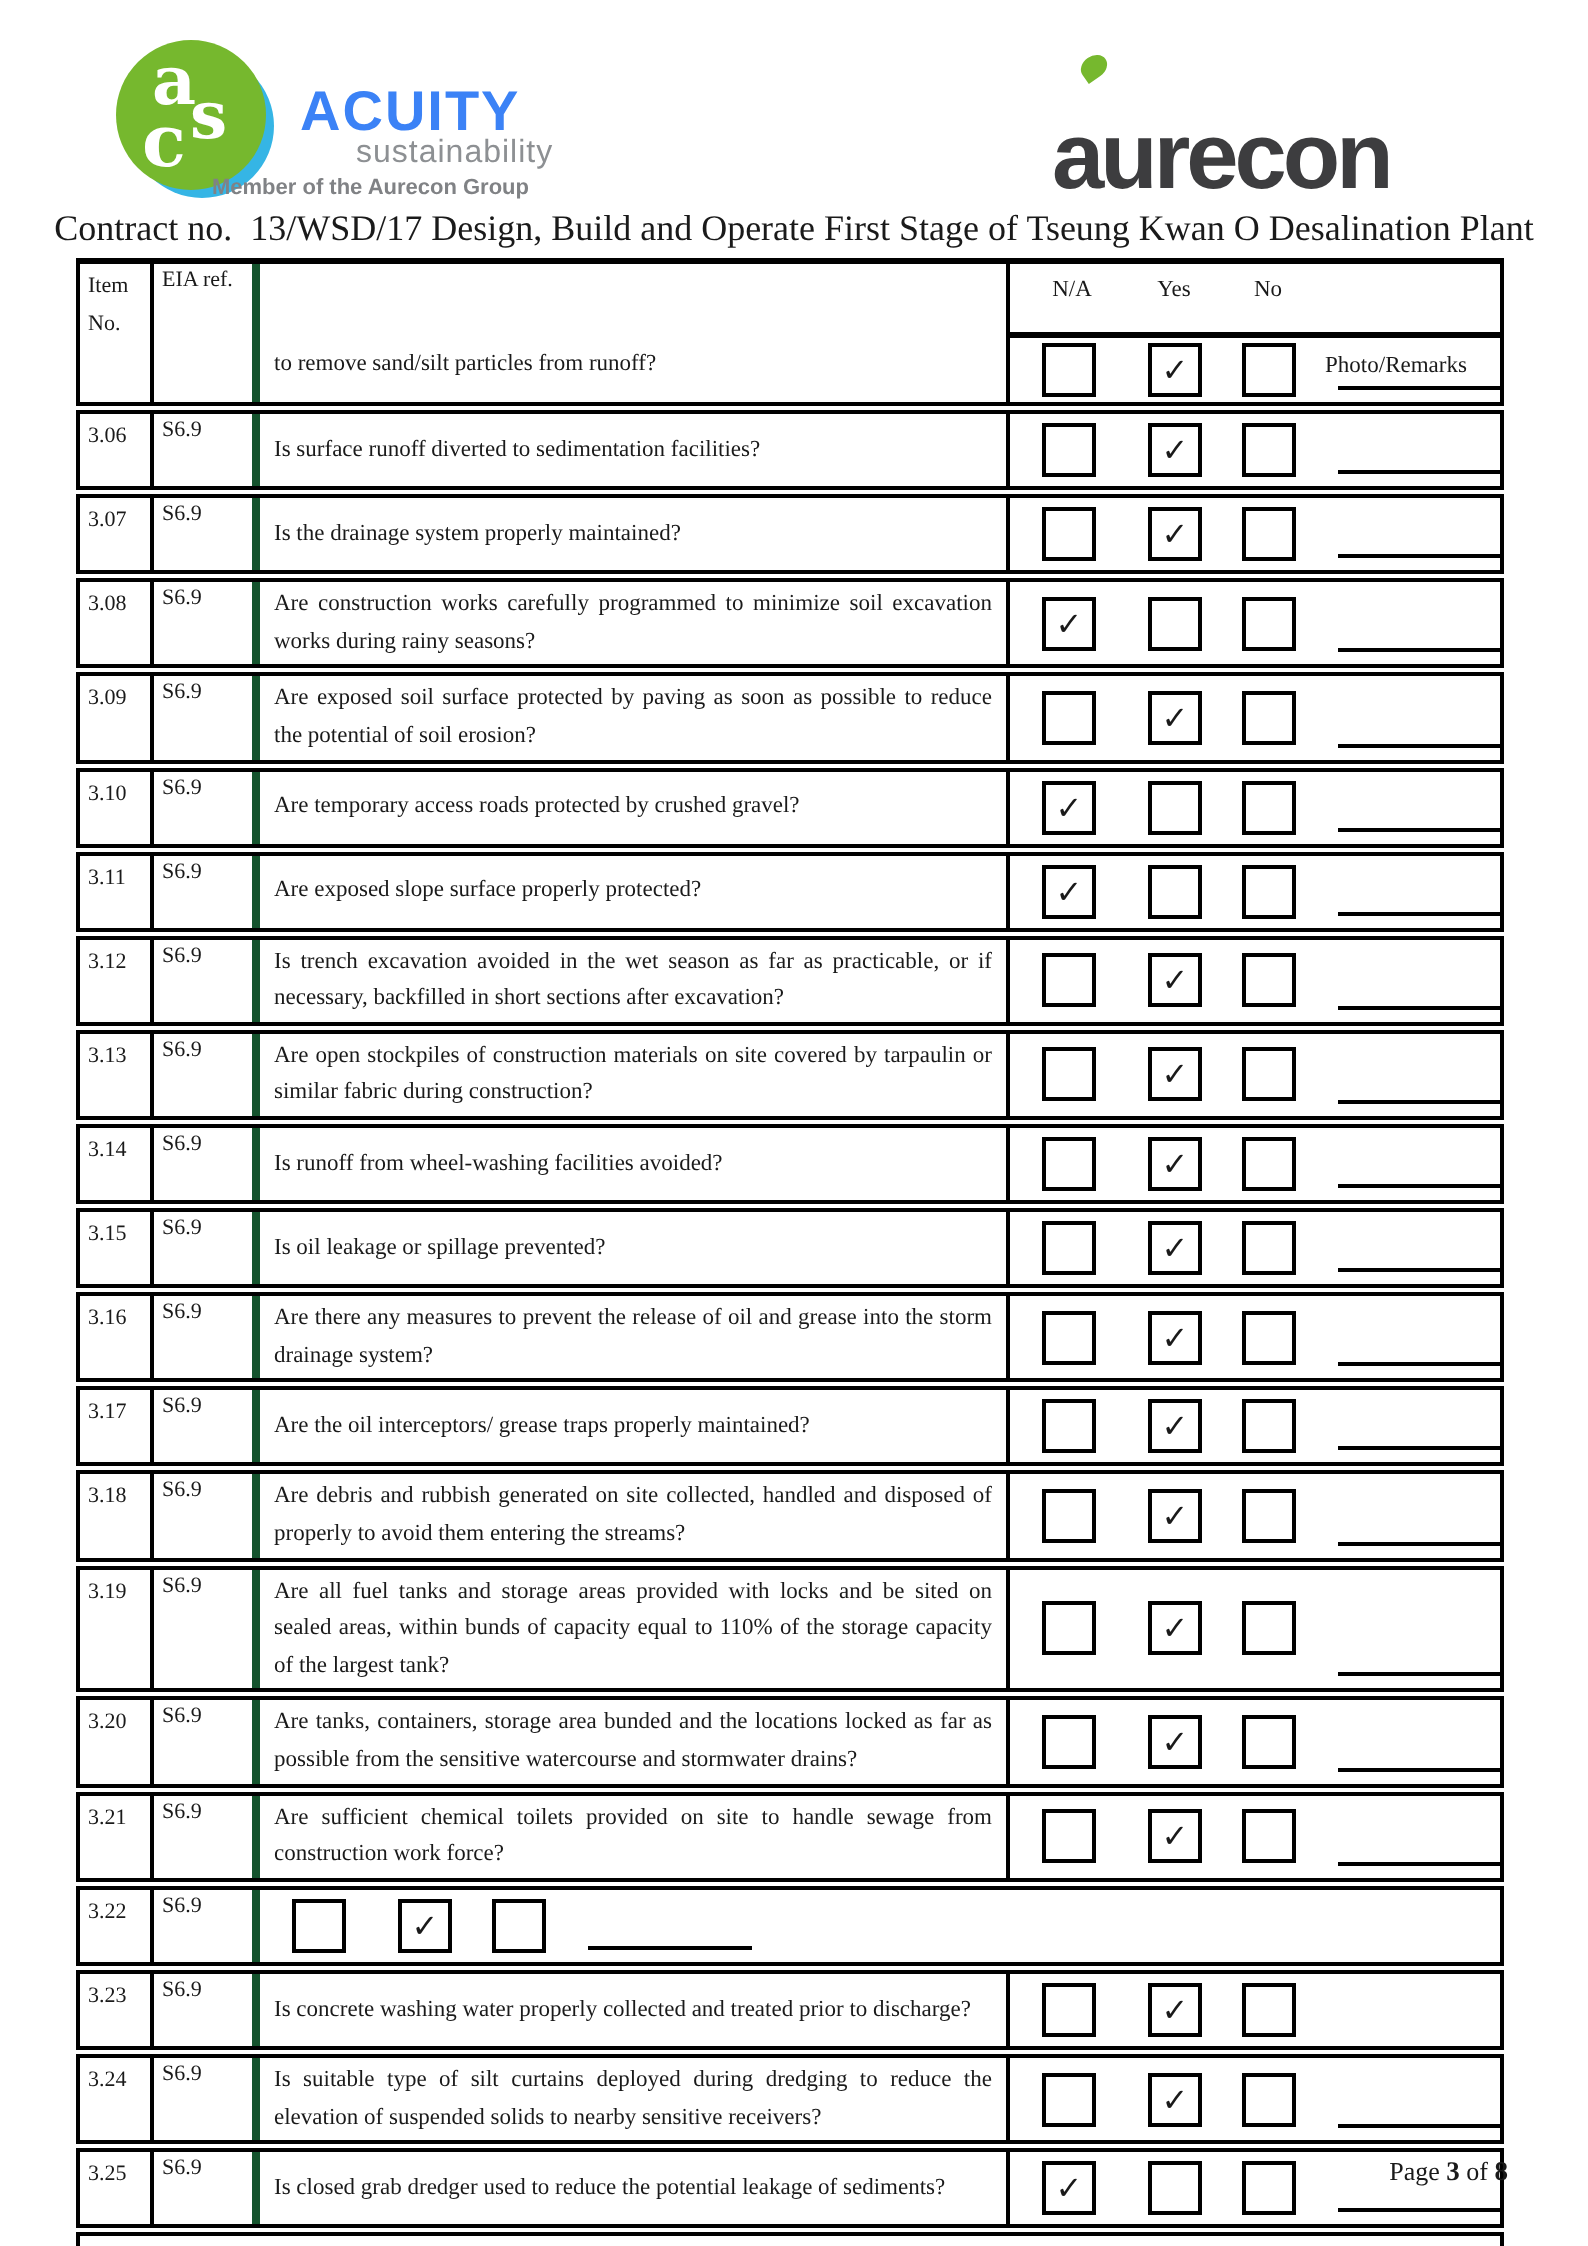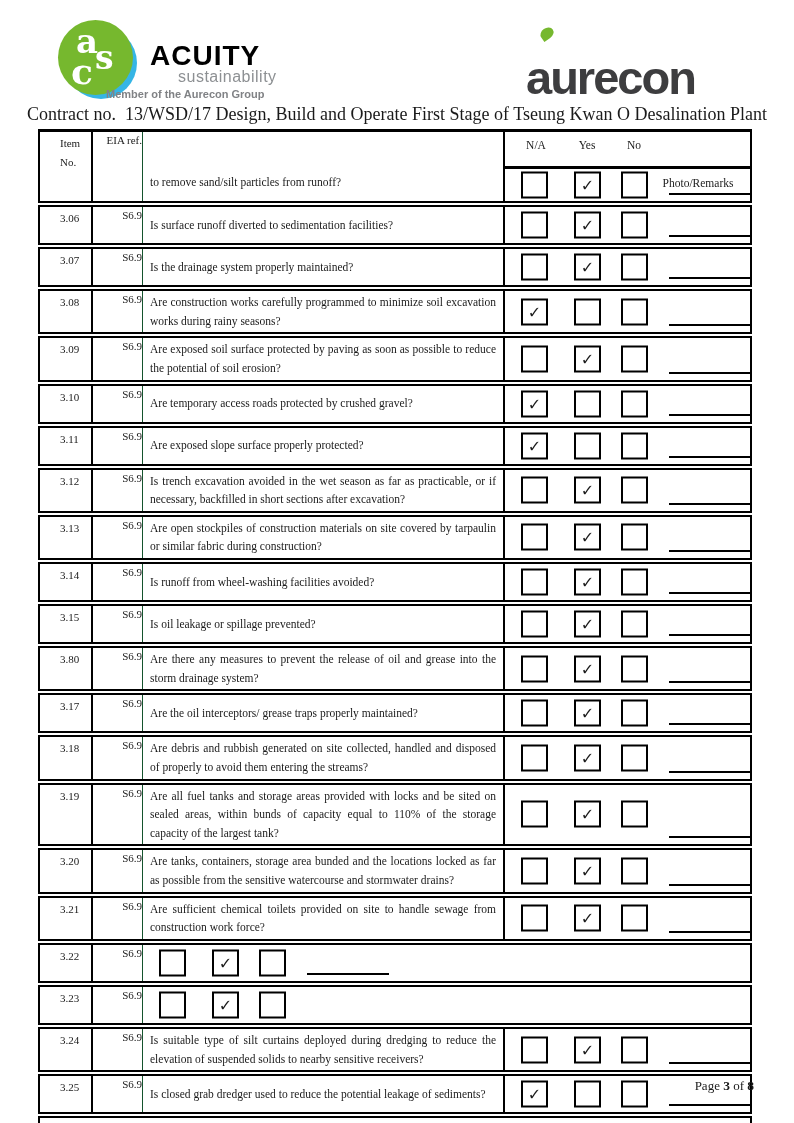--- a/index.html
+++ b/index.html
@@ -9,40 +9,40 @@
   
   .acuity-logo{position:absolute;left:56px;top:18px;width:320px;height:90px;}
   .acuity-circle{position:absolute;left:2px;top:2px;width:78px;height:78px;}
   .circle-blue{position:absolute;left:7px;top:7px;width:72px;height:72px;border-radius:50%;background:#35b5e5;}
   .circle-green{position:absolute;left:0;top:0;width:75px;height:75px;border-radius:50%;background:#76b82e;}
   .monogram{position:absolute;color:#ffffff;font-family:"DejaVu Serif",serif;font-weight:bold;line-height:1;}
   .mono-a{left:18px;top:4px;font-size:34px;}
   .mono-s{left:37px;top:21px;font-size:33px;}
   .mono-c{left:13px;top:33px;font-size:36px;}
   .acuity-word{position:absolute;left:94px;top:22px;font-family:"Liberation Sans",sans-serif;
-               font-weight:bold;font-size:28px;letter-spacing:1px;color:#000000;}
+               font-weight:bold;font-size:28px;letter-spacing:1px;color:#3b82f6;}
   .acuity-tag{position:absolute;left:122px;top:50px;font-family:"Liberation Sans",sans-serif;
               font-size:16px;letter-spacing:.5px;color:#8d9093;}
   .acuity-member{position:absolute;left:50px;top:70px;font-family:"Liberation Sans",sans-serif;
                  font-weight:bold;font-size:11px;color:#808285;}
   .aurecon-logo{position:absolute;left:524px;top:26px;width:230px;height:70px;}
   .aurecon-word{position:absolute;left:2px;top:24px;font-family:"Liberation Sans",sans-serif;
                 font-weight:bold;font-size:47px;letter-spacing:-2px;color:#3d3d3f;}
   .aurecon-leaf{position:absolute;left:16px;top:2px;width:14px;height:11px;background:#76b82e;
                 border-radius:50% 50% 50% 0;transform:rotate(-35deg);}
 
   
   .doc-title{position:absolute;left:0;top:104px;width:100%;text-align:center;
              font-weight:normal;font-size:18px;white-space:pre-wrap;}
 
   
   .checklist{position:absolute;left:38px;top:129px;width:714px;font-size:11.5px;}
   .hdr-block{display:flex;border:2px solid #000;border-top-width:3px;}
-  .c-item{width:29px;border-right:2px solid #000;padding:2px 2px 0 20px;font-size:11px;line-height:1.7;}
-  .c-eia{width:45px;border-right:1px solid #14532d;padding:2px 0 0 4px;font-size:11px;text-align:right;}
+  .c-item{width:29px;border-right:2px solid #000;padding:2px 2px 0 4px;font-size:11px;line-height:1.7;}
+  .c-eia{width:45px;border-right:4px solid #14532d;padding:2px 0 0 4px;font-size:11px;}
   .c-q{flex:1;border-right:2px solid #000;padding:2px 7px;display:flex;text-align:justify;line-height:1.62;}
   .q-text{margin:auto 0;width:100%;}
   .hdr-q{align-items:flex-end;}
   .hdr-q .q-text{margin:16px 0 7px 0;}
   .c-checks{width:245px;display:flex;flex-direction:column;justify-content:flex-end;}
   .labels{position:relative;height:34px;border-bottom:3px solid #000;}
   .lab{position:absolute;top:7px;transform:translateX(-50%);font-size:11.5px;}
   .lab-na{left:31px;} .lab-yes{left:82px;} .lab-no{left:129px;} .lab-rem{left:193px;margin-top:38px;}
   .checksarea{position:relative;flex:1;min-height:32px;}
   .cb{position:absolute;width:23px;height:23px;border:2.5px solid #000;top:50%;
@@ -256,21 +256,21 @@
     <div class="c-checks">
             <div class="checksarea">
     <span class="cb cb-na"></span>
     <span class="cb cb-yes checked">✓</span>
     <span class="cb cb-no"></span>
     <span class="rem-line"></span>
   </div>
           </div>
   </div>
         <div class="t-row">
-    <div class="c-item">3.80</div>
+    <div class="c-item">3.16</div>
     <div class="c-eia">S6.9</div>
     <div class="c-q">
       <span class="q-text">Are there any measures to prevent the release of oil and grease into the storm drainage system?</span>
     </div>
     <div class="c-checks">
             <div class="checksarea">
     <span class="cb cb-na"></span>
     <span class="cb cb-yes checked">✓</span>
     <span class="cb cb-no"></span>
     <span class="rem-line"></span>
@@ -360,20 +360,23 @@
     <span class="cb cb-na"></span>
     <span class="cb cb-yes checked">✓</span>
     <span class="cb cb-no"></span>
     <span class="rem-line"></span>
   </div>
           </div>
   </div>
         <div class="t-row">
     <div class="c-item">3.23</div>
     <div class="c-eia">S6.9</div>
+    <div class="c-q">
+      <span class="q-text">Is concrete washing water properly collected and treated prior to discharge?</span>
+    </div>
     <div class="c-checks">
             <div class="checksarea">
     <span class="cb cb-na"></span>
     <span class="cb cb-yes checked">✓</span>
     <span class="cb cb-no"></span>
 
   </div>
           </div>
   </div>
         <div class="t-row">

